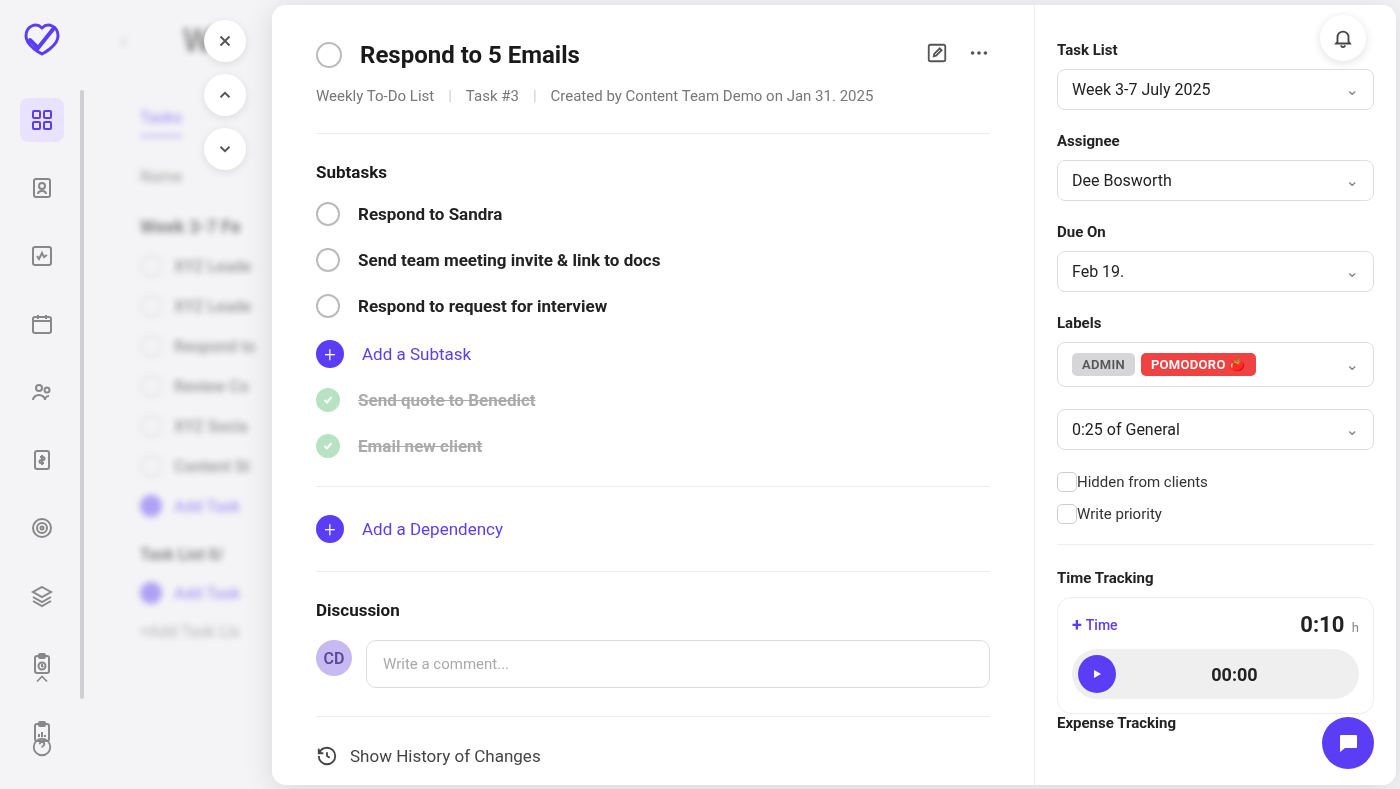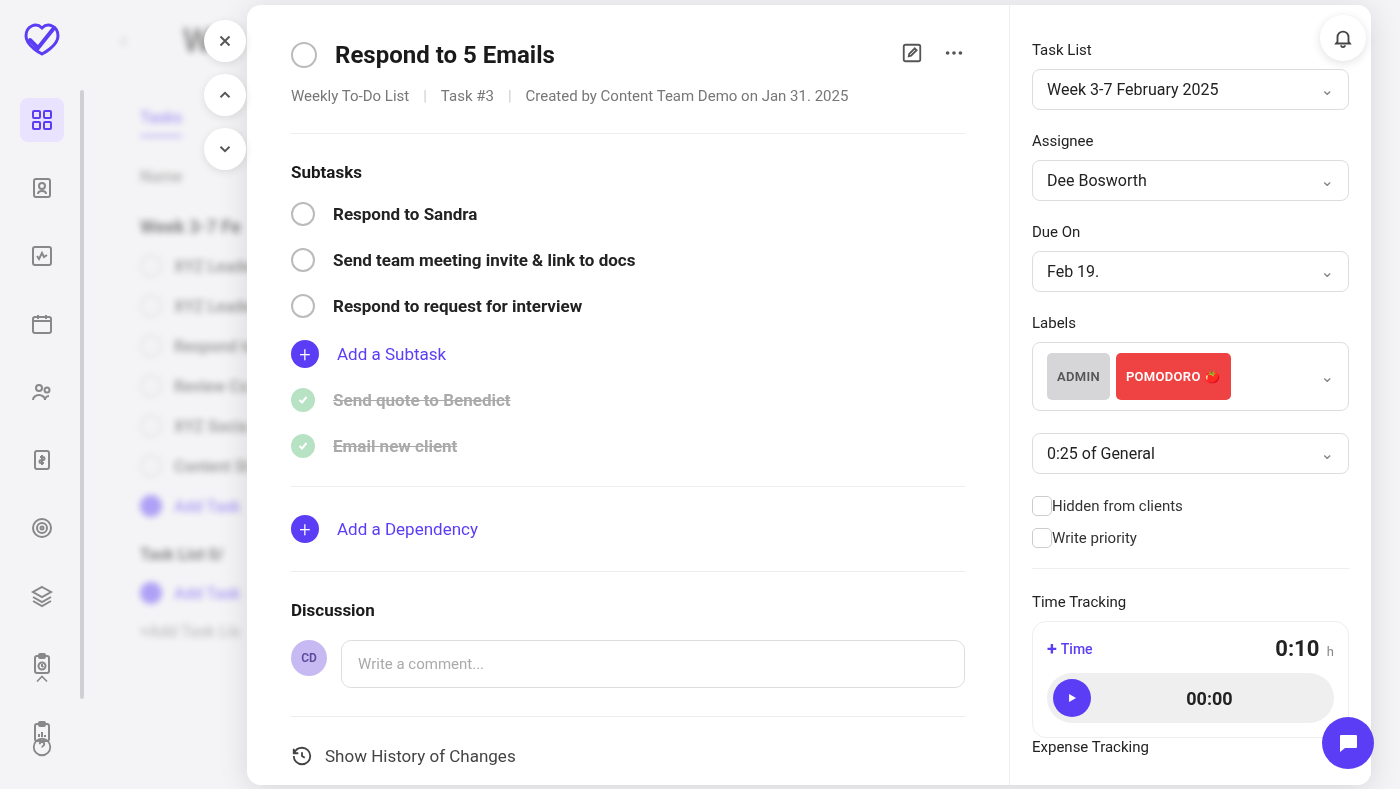--- a/index.html
+++ b/index.html
@@ -26,21 +26,21 @@
 .bg-check.fill { background: #5b3df5; border-color: #5b3df5; }
 .bg-row-text { color: #333; font-weight: 600; }
 .bg-row-text.link { color: #5b3df5; }
 .bg-tasklist-header { margin-top: 28px; margin-left: 20px; font-weight: 700; }
 
 
 .nav-buttons { position: absolute; left: 204px; top: 20px; z-index: 5; display: flex; flex-direction: column; gap: 12px; }
 .round-btn { width: 42px; height: 42px; border-radius: 50%; background: #fff; display: flex; align-items: center; justify-content: center; box-shadow: 0 2px 8px rgba(0,0,0,0.1); cursor: pointer; color: #555; }
 
 
-.modal { position: absolute; left: 247px; top: 5px; width: 1124px; height: 780px; background: #fff; border-radius: 14px; box-shadow: 0 4px 30px rgba(0,0,0,0.12); z-index: 3; display: flex; overflow: hidden; }
+.modal { position: absolute; left: 272px; top: 5px; width: 1124px; height: 780px; background: #fff; border-radius: 14px; box-shadow: 0 4px 30px rgba(0,0,0,0.12); z-index: 3; display: flex; overflow: hidden; }
 .modal-main { flex: 1; padding: 36px 44px 20px 44px; overflow-y: auto; }
 .modal-side { width: 362px; border-left: 1px solid #eee; padding: 36px 22px 20px 22px; overflow-y: auto; background: #fff; }
 
 .title-row { display: flex; align-items: center; gap: 18px; }
 .title-check { width: 26px; height: 26px; border: 2px solid #bbb; border-radius: 50%; cursor: pointer; }
 .task-title { font-size: 24px; font-weight: 700; color: #1a1a1a; flex: 1; }
 .title-actions { display: flex; gap: 20px; color: #555; }
 .title-actions > div { cursor: pointer; }
 
 .meta-row { display: flex; gap: 14px; align-items: center; color: #777; font-size: 15px; margin-top: 18px; }
@@ -55,32 +55,32 @@
 .subtask-check.done { background: #b7e2c3; border-color: #b7e2c3; display: flex; align-items: center; justify-content: center; color: #fff; }
 .subtask-text { font-size: 17px; color: #222; }
 .subtask-text.done { color: #aaa; text-decoration: line-through; }
 
 .add-row { display: flex; align-items: center; gap: 18px; cursor: pointer; margin-bottom: 20px; }
 .add-btn { width: 28px; height: 28px; border-radius: 50%; background: #5b3df5; color: #fff; display: flex; align-items: center; justify-content: center; font-size: 20px; font-weight: 300; }
 .add-text { color: #5b3df5; font-size: 17px; font-weight: 400; }
 
 .discussion { margin-top: 4px; }
 .comment-row { display: flex; gap: 14px; align-items: flex-start; margin-top: 18px; }
-.avatar { width: 36px; height: 36px; border-radius: 50%; background: #c7baf2; display: flex; align-items: center; justify-content: center; color: #5a4899; font-weight: 600; font-size: 12px; }
+.avatar { width: 36px; height: 36px; border-radius: 50%; background: #c7baf2; display: flex; align-items: center; justify-content: center; color: #5a4899; font-weight: 600; font-size: 16px; }
 .comment-input { flex: 1; border: 1px solid #ddd; border-radius: 10px; padding: 14px 16px; font-size: 15px; color: #999; }
 
 .history-row { display: flex; align-items: center; gap: 12px; margin-top: 4px; color: #444; font-size: 17px; cursor: pointer; }
 
 
-.side-label { font-size: 15px; font-weight: 400; color: #222; margin-bottom: 10px; }
+.side-label { font-size: 15px; font-weight: 700; color: #222; margin-bottom: 10px; }
 .side-select { border: 1px solid #ddd; border-radius: 8px; padding: 10px 14px; display: flex; align-items: center; justify-content: space-between; font-size: 16px; color: #222; margin-bottom: 22px; cursor: pointer; }
 .chev { color: #888; }
 
 .labels-content { display: flex; gap: 6px; align-items: center; }
-.label-chip { padding: 16px 10px; border-radius: 5px; font-size: 13px; font-weight: 600; letter-spacing: 0.3px; }
+.label-chip { padding: 4px 10px; border-radius: 5px; font-size: 13px; font-weight: 600; letter-spacing: 0.3px; }
 .label-admin { background: #d6d6d8; color: #555; }
 .label-pomodoro { background: #ef4343; color: #fff; }
 
 .checkbox-row { display: flex; align-items: center; gap: 0; margin-bottom: 12px; cursor: pointer; }
 .checkbox-box { width: 20px; height: 20px; border: 1.5px solid #ccc; border-radius: 5px; }
 .checkbox-label { font-size: 15px; color: #333; }
 
 hr.side-div { border: none; border-top: 1px solid #eee; margin: 20px 0 24px 0; }
 
 .tt-card { border: 1px solid #eee; border-radius: 14px; padding: 14px; }
@@ -352,21 +352,21 @@
           <path d="M3 12a9 9 0 109-9 9 9 0 00-8.5 6M3 4v5h5"></path>
           <path d="M12 8v4l3 2"></path>
         </svg>
       <span>Show History of Changes</span>
     </div>
   </div>
 
   <div class="modal-side">
     <div class="side-label">Task List</div>
     <div class="side-select">
-      <span>Week 3-7 February 2025</span>
+      <span>Week 3-7 July 2025</span>
       <span class="chev">⌄</span>
     </div>
 
     <div class="side-label">Assignee</div>
     <div class="side-select">
       <span>Dee Bosworth</span>
       <span class="chev">⌄</span>
     </div>
 
     <div class="side-label">Due On</div>

